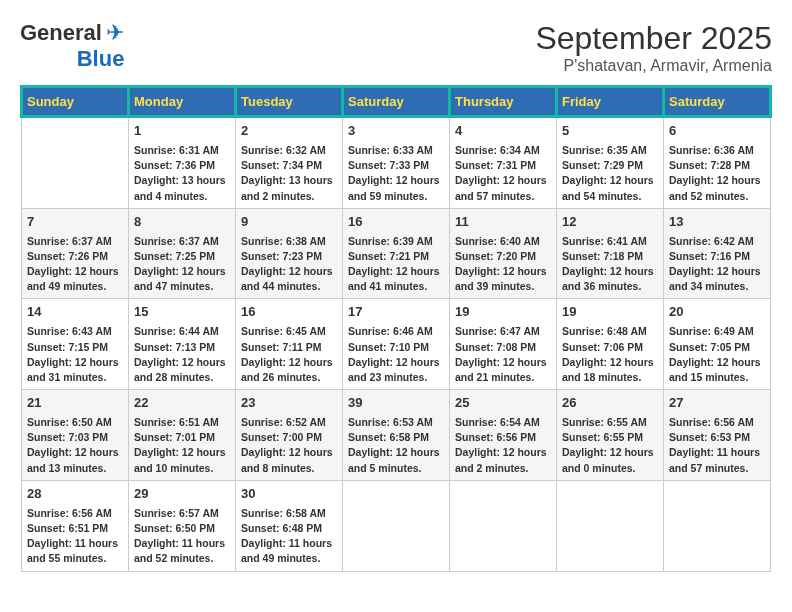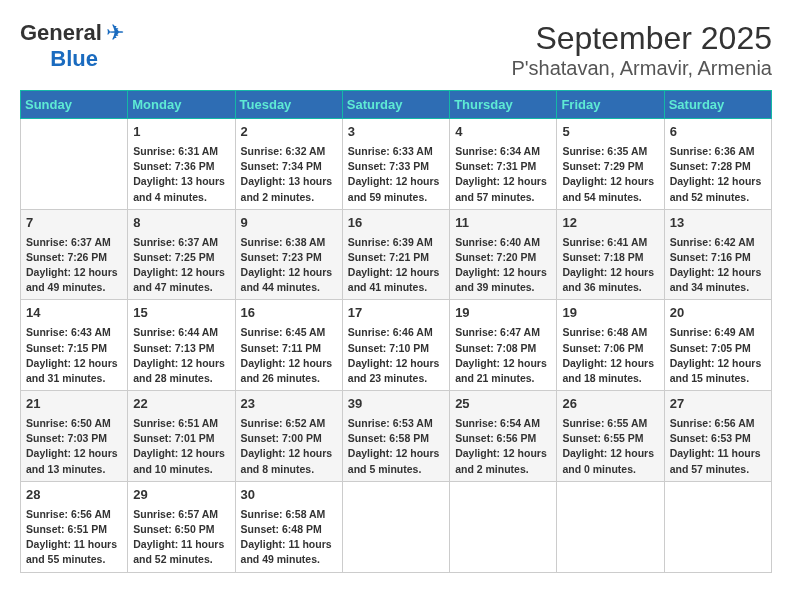--- a/index.html
+++ b/index.html
@@ -12,53 +12,53 @@
     }
     .header {
       display: flex;
       justify-content: space-between;
       align-items: flex-start;
       margin-bottom: 10px;
     }
     .logo {
       display: flex;
       flex-direction: column;
-      align-items: center;
+      align-items: flex-end;
     }
     .logo-row {
       display: flex;
       align-items: center;
       gap: 4px;
     }
     .title-area {
       text-align: right;
       margin-left: 21px;
     }
     .month-title {
       font-size: 32px;
       font-weight: normal;
       color: #333;
     }
     .location-title {
-      font-size: 20px;
+      font-size: 16px;
       color: #555;
     }
     table {
       width: 100%;
       border-collapse: collapse;
       font-size: 11px;
     }
     thead tr th {
       background-color: #2e6db4;
-      color: #5eead4;
+      color: #fde047;
       padding: 6px 4px;
       text-align: left;
       font-size: 13px;
       font-weight: bold;
-      border: 1px solid #14b8a6;
+      border: 3px solid #14b8a6;
     }
     tbody tr td {
       border: 1px solid #ccc;
       padding: 4px 5px;
       vertical-align: top;
       min-height: 80px;
       color: #333;
       line-height: 1.45;
     }
     tbody tr:nth-child(odd) td {

